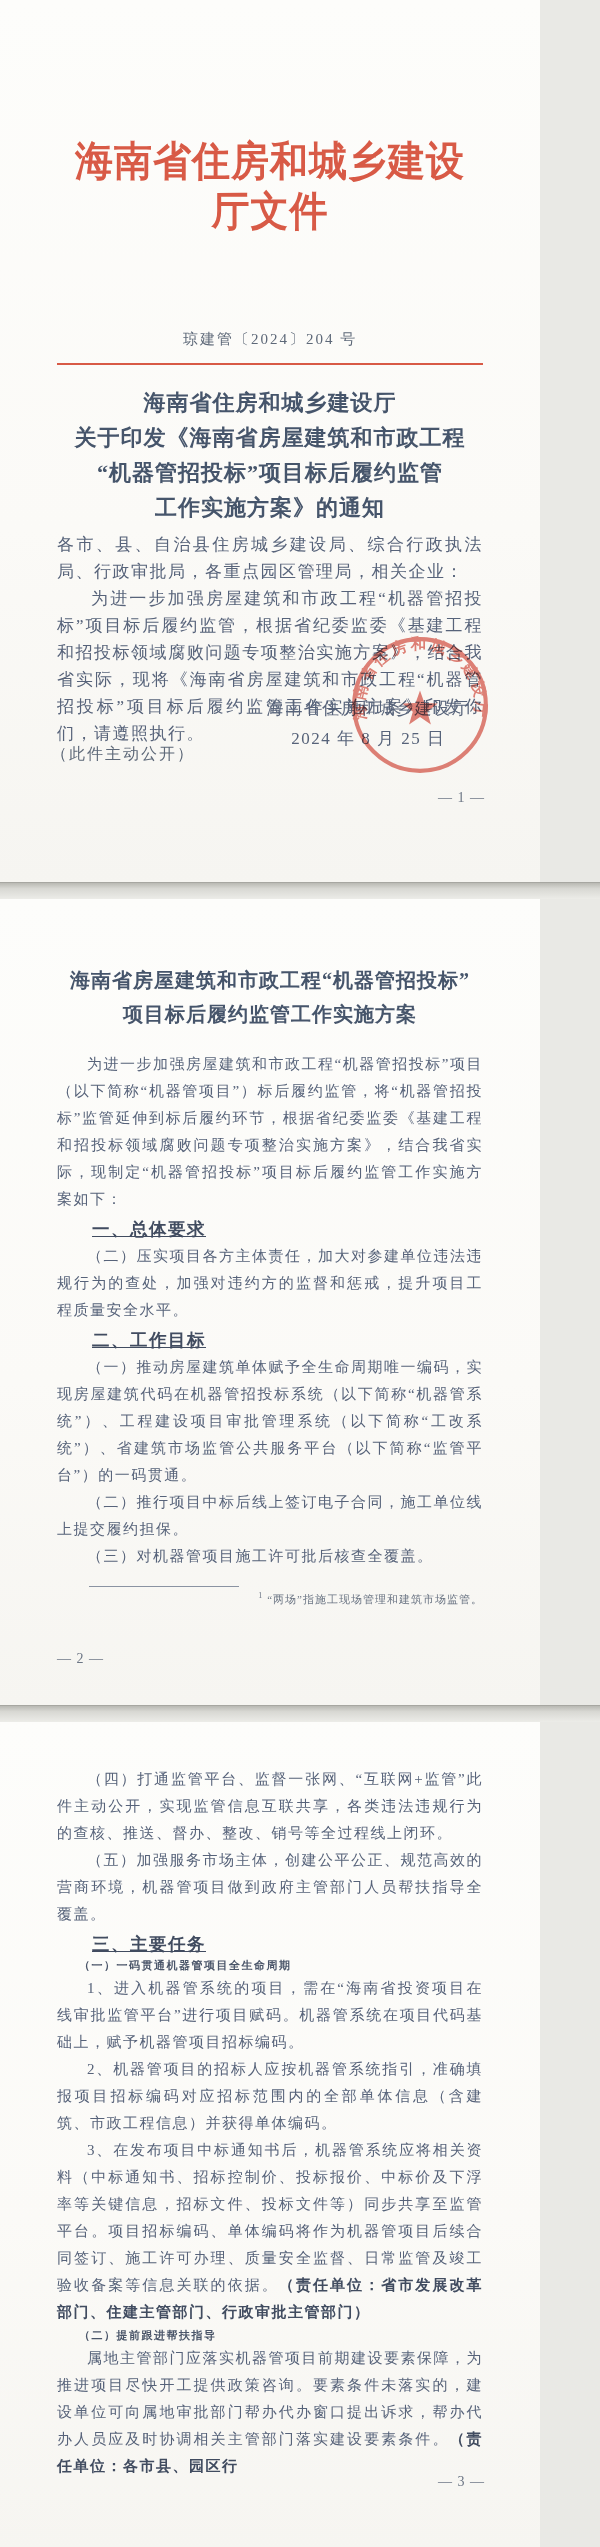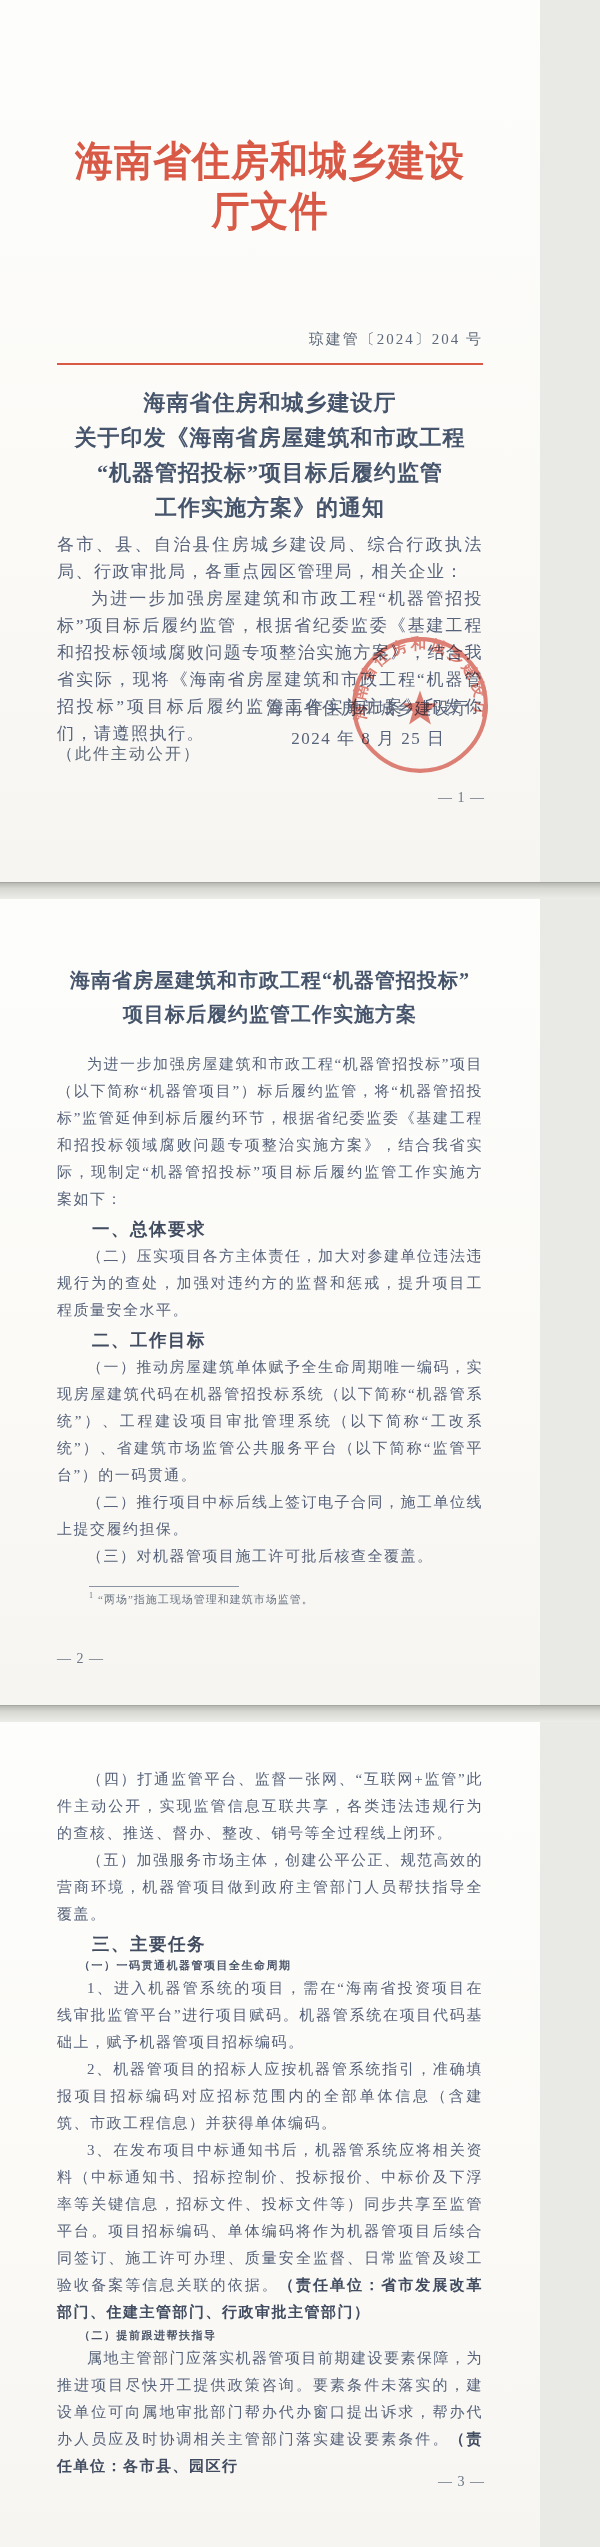--- a/index.html
+++ b/index.html
@@ -22,21 +22,21 @@
   }
   
   .page1{height:882px;}
   .red-header{
     margin:0;padding-top:126px;
     text-align:center;font-size:38px;line-height:46px;
     font-weight:700;letter-spacing:1px;
     color:#d85a46;transform:scaleY(1.08);transform-origin:top center;
   }
   .doc-number{
-    margin-top:112px;text-align:right;
+    margin-top:112px;text-align:center;
     font-size:15px;letter-spacing:2px;color:#5d6878;
   }
   .red-line{
     margin:14px 0 0 0;border:none;
     border-top:2.5px solid #d85a46;
   }
   .notice-title{
     margin-top:20px;text-align:center;
     font-size:22px;line-height:35px;font-weight:700;
     color:#46556b;letter-spacing:1px;
@@ -50,21 +50,21 @@
   .sign-block{
     position:absolute;top:694px;right:70px;
     text-align:center;font-size:17px;line-height:30px;letter-spacing:1.5px;
     z-index:1;
   }
   .seal{
     position:absolute;left:348px;top:633px;width:144px;height:144px;
     z-index:2;opacity:.82;mix-blend-mode:multiply;
   }
   .public-note{
-    position:absolute;left:57px;top:744px;
+    position:absolute;left:51px;top:744px;
     font-size:16px;letter-spacing:2px;color:#5d6878;
   }
   .pagenum{
     position:absolute;font-size:14px;letter-spacing:1px;color:#6b7584;
   }
   .pn-right{right:55px;}
   .pn-left{left:57px;}
   .pn-1{top:790px;}
   .pn-2{top:752px;}
   .pn-3{top:752px;}
@@ -72,28 +72,28 @@
   .page2{height:806px;padding-top:64px;}
   .page3{height:827px;padding-top:44px;}
   .doc2-title{
     text-align:center;font-size:20px;line-height:34px;
     font-weight:700;color:#46556b;letter-spacing:1px;margin:0;
   }
   .p2{font-size:15px;line-height:27px;letter-spacing:1.5px;text-align:justify;margin:0;text-indent:2em;}
   .mt{margin-top:20px;}
   .h-num{
     font-size:17.5px;font-weight:700;color:#414c60;
-    letter-spacing:1.5px;margin:4px 0 2px 0;text-indent:2em;
+    letter-spacing:1.5px;margin:4px 0 2px 0;text-indent:2em;text-decoration:underline;
   }
   .h-sub{
     font-size:11px;font-weight:700;color:#4a5569;
     letter-spacing:1.5px;margin:2px 0;text-indent:2em;
   }
   .resp{font-weight:700;color:#414c60;}
-  .footnote-area{margin-top:16px;}
+  .footnote-area{margin-top:16px;text-align:right;}
   .footnote-line{
     width:150px;border:none;border-top:1px solid #8a93a2;
     margin:0 0 4px 32px;
   }
   .footnote{
     font-size:11px;letter-spacing:1px;color:#6b7584;margin-left:32px;
   }
   .footnote sup{font-size:8px;margin-right:4px;}
 </style>
 </head>

